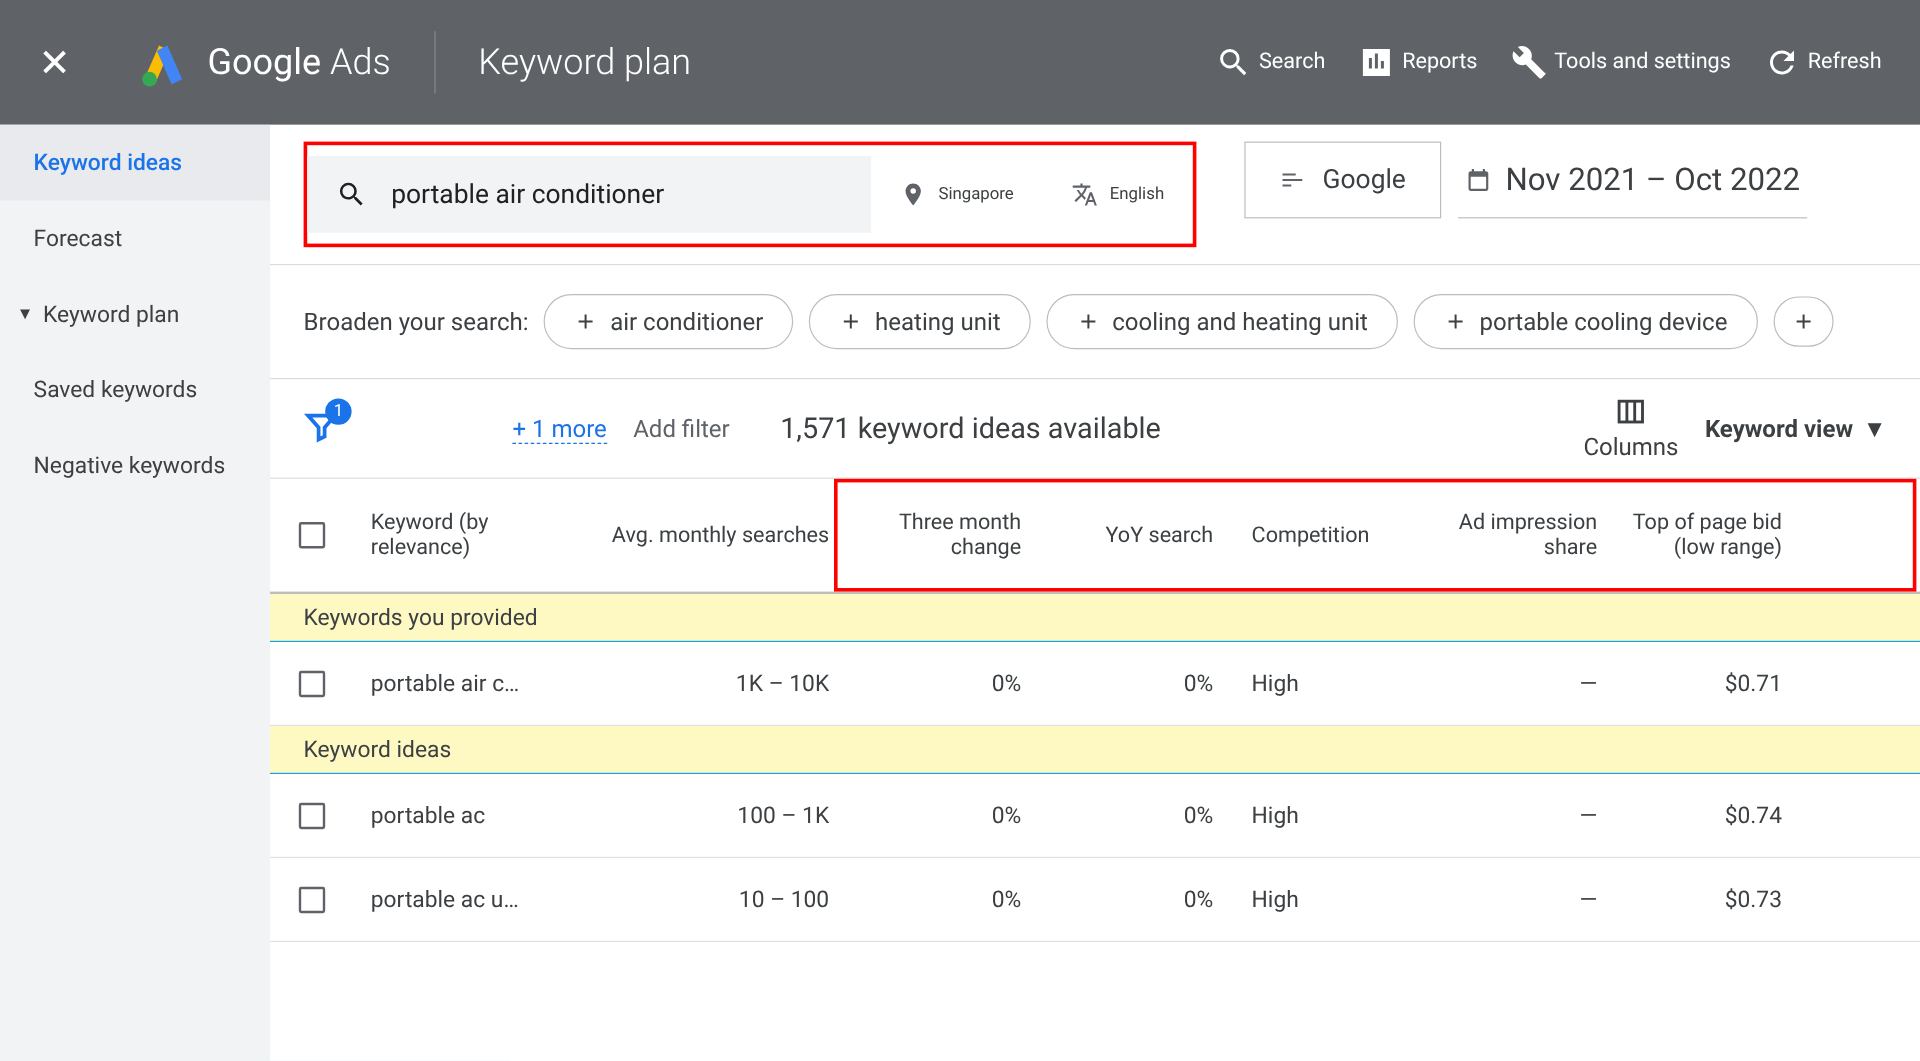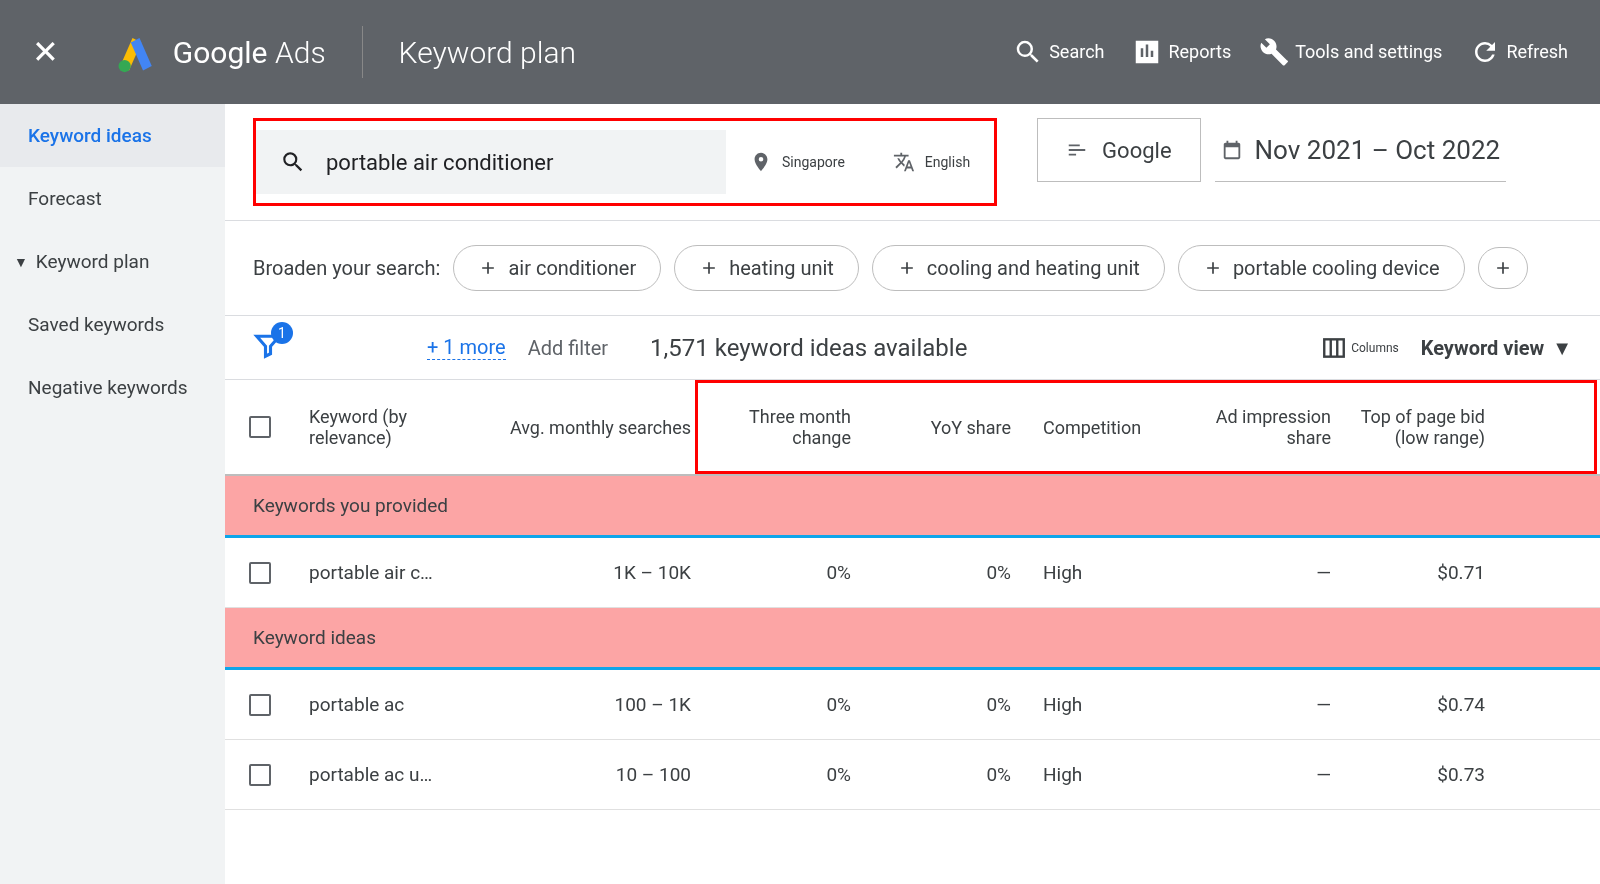--- a/index.html
+++ b/index.html
@@ -42,21 +42,21 @@
 .chip.iconly { padding: 10px 14px; }
 
 .toolbar-row { display: flex; align-items: center; padding: 14px 28px; gap: 22px; border-bottom: 1px solid #dadce0; font-size: 20px; color: #3c4043; }
 .funnel-wrap { position: relative; }
 .funnel-wrap svg { width: 30px; height: 30px; stroke: #1a73e8; fill: none; stroke-width: 2.5; }
 .funnel-badge { position: absolute; top: -8px; right: -10px; background: #1a73e8; color: #fff; border-radius: 50%; width: 22px; height: 22px; font-size: 14px; display: flex; align-items: center; justify-content: center; }
 .more-link { color: #1a73e8; border-bottom: 1px dashed #1a73e8; cursor: pointer; }
 .addfilter { color: #5f6368; cursor: pointer; }
 .ideas-avail { font-size: 24px; color: #3c4043; margin-left: 20px; }
 .tool-spacer { flex: 1; }
-.columns-ctl { display: flex; flex-direction: row; align-items: center; gap: 4px; cursor: pointer; font-size: 12px; }
+.columns-ctl { display: flex; flex-direction: column; align-items: center; gap: 4px; cursor: pointer; font-size: 20px; }
 .columns-ctl svg { width: 26px; height: 26px; fill: none; stroke: #3c4043; stroke-width: 2.2; }
 .kwview { display: flex; align-items: center; gap: 8px; cursor: pointer; font-size: 20px; font-weight: bold; }
 
 .thead-row { display: flex; border-bottom: 2px solid #bdbdbd; position: relative; }
 .red-frame { position: absolute; border: 3px solid red; pointer-events: none; }
 .red-frame.columns { top: 0; left: 470px; right: 3px; height: 94px; }
 
 .th, .td { padding: 14px 14px; font-size: 18px; color: #3c4043; display: flex; align-items: center; }
 .th { font-weight: 400; }
 .col-cb { width: 70px; justify-content: center; }
@@ -64,21 +64,21 @@
 .col-avg { width: 240px; justify-content: flex-end; text-align: right; }
 .col-tmc { width: 160px; justify-content: flex-end; text-align: right; }
 .col-yoy { width: 160px; justify-content: flex-end; text-align: right; }
 .col-comp { width: 150px; padding-left: 18px; }
 .col-imp { width: 170px; justify-content: flex-end; text-align: right; }
 .col-bid { width: 160px; justify-content: flex-end; text-align: right; padding-right: 20px;}
 .th.col-kw, .th.col-avg, .th.col-tmc, .th.col-yoy, .th.col-comp, .th.col-imp, .th.col-bid { height: 94px; }
 
 .checkbox { width: 22px; height: 22px; border: 2.5px solid #5f6368; border-radius: 2px; background: #fff; cursor: pointer; }
 
-.section-row { background: #fca5a5; padding: 18px 28px; font-size: 19px; color: #3c4043; border-bottom: 3px solid #0ea5e9;}
+.section-row { background: #fef9c3; padding: 8px 28px; font-size: 19px; color: #3c4043; border-bottom: 1px solid #0ea5e9;}
 .data-row { display: flex; border-bottom: 1px solid #e0e0e0; height: 70px; align-items: center; }
 .data-row .td { height: 70px; font-size: 19px;}
 </style>
 </head>
 <body>
 
 <div class="header">
   <span class="close">✕</span>
   <div class="logo-wrap">
     <svg class="logo-svg" viewBox="0 0 48 48">
@@ -237,21 +237,21 @@
       </div>
     </div>
 
     <div class="thead-row">
       <div class="th col-cb">
           <div class="checkbox"></div>
         </div>
       <div class="th col-kw">Keyword (by relevance)</div>
       <div class="th col-avg">Avg. monthly searches</div>
       <div class="th col-tmc">Three month change</div>
-      <div class="th col-yoy">YoY share</div>
+      <div class="th col-yoy">YoY search</div>
       <div class="th col-comp">Competition</div>
       <div class="th col-imp">Ad impression share</div>
       <div class="th col-bid">Top of page bid (low range)</div>
       <div class="red-frame columns"></div>
     </div>
 
     <div class="section-row">Keywords you provided</div>
 
     <div class="data-row">
       <div class="td col-cb">

